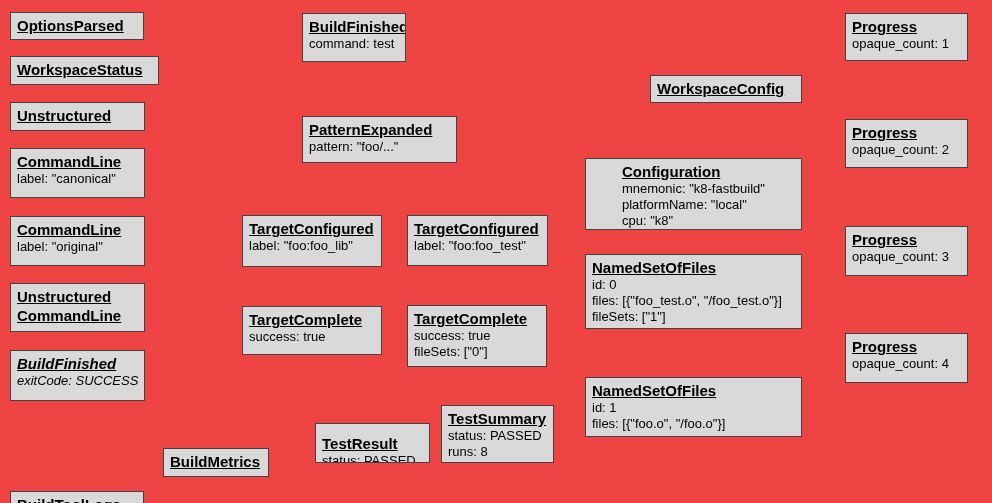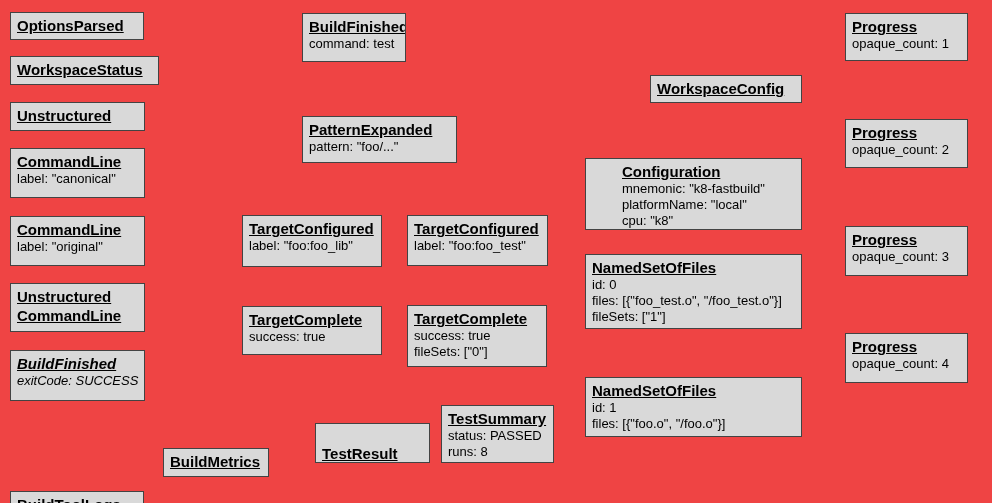--- a/index.html
+++ b/index.html
@@ -106,21 +106,21 @@
     <div class="node-title">TargetComplete</div>
     <div class="node-line">success: true</div>
   </div>
 
   <div class="node" style="left:407px; top:305px; width:140px; height:62px;">
     <div class="node-title">TargetComplete</div>
     <div class="node-line">success: true</div>
     <div class="node-line">fileSets: ["0"]</div>
   </div>
 
-  <div class="node" style="left:315px; top:423px; width:115px; height:40px; padding-top:20px;">
+  <div class="node" style="left:315px; top:423px; width:115px; height:40px; padding-top:10px;">
     <div class="node-title">TestResult</div>
     <div class="node-line">status: PASSED</div>
   </div>
 
   <div class="node" style="left:441px; top:405px; width:113px; height:58px;">
     <div class="node-title">TestSummary</div>
     <div class="node-line">status: PASSED</div>
     <div class="node-line">runs: 8</div>
   </div>
 

